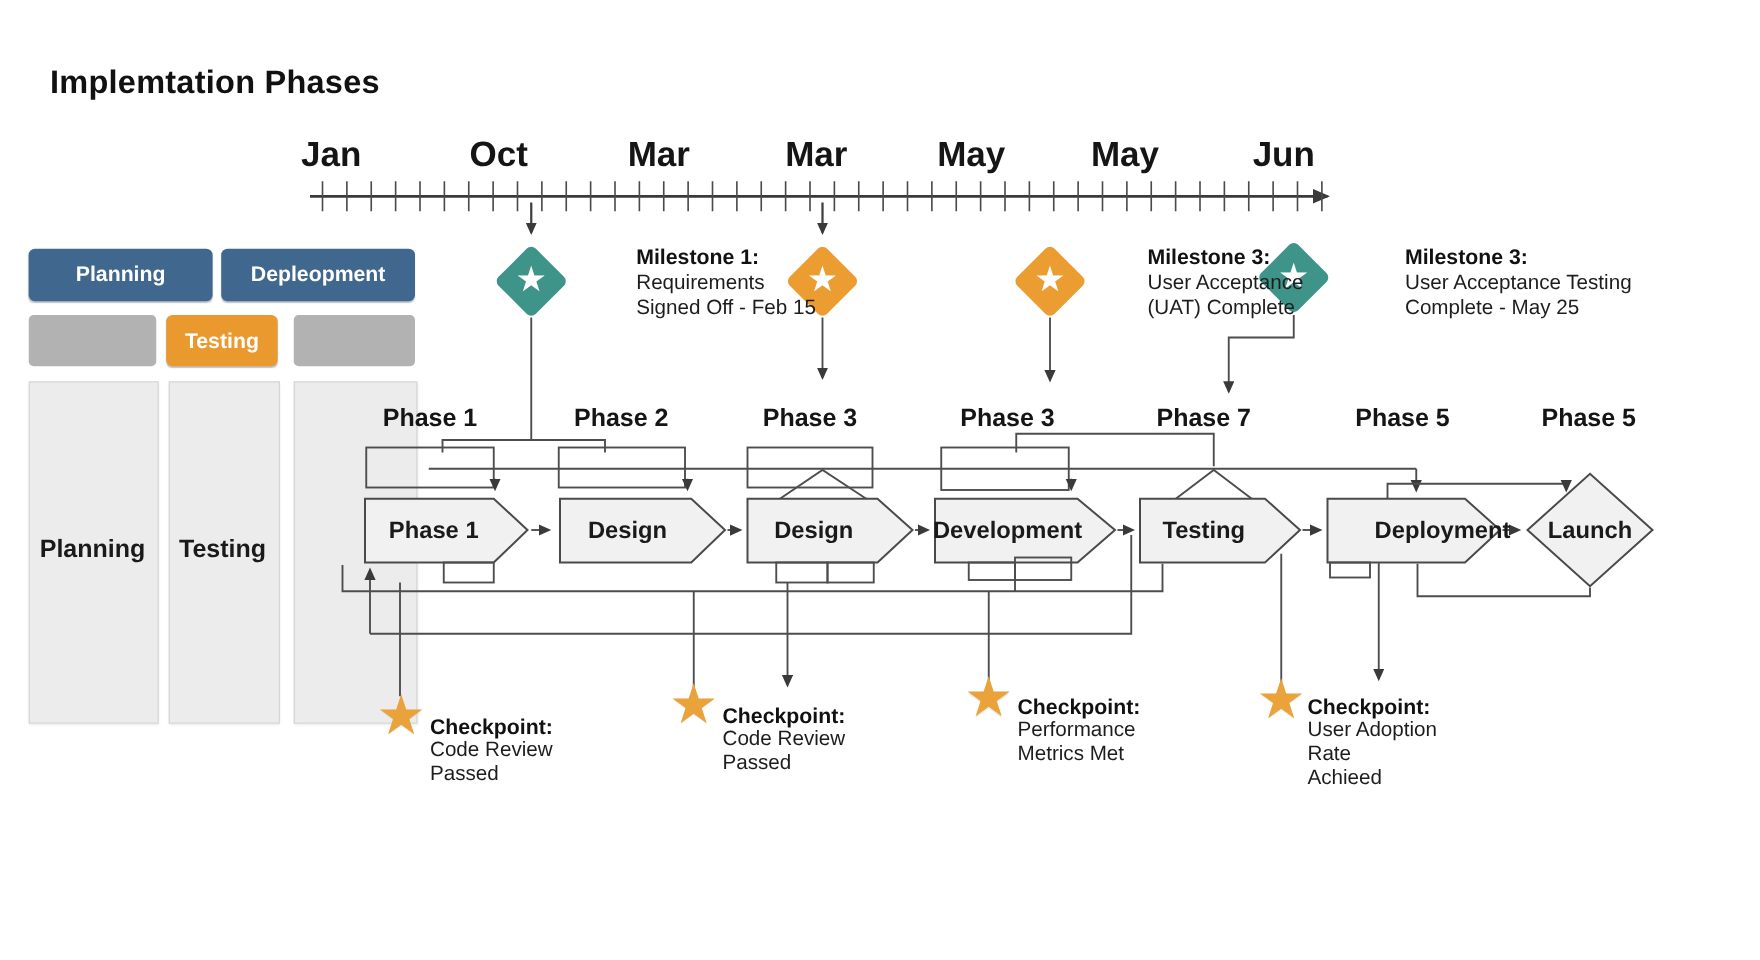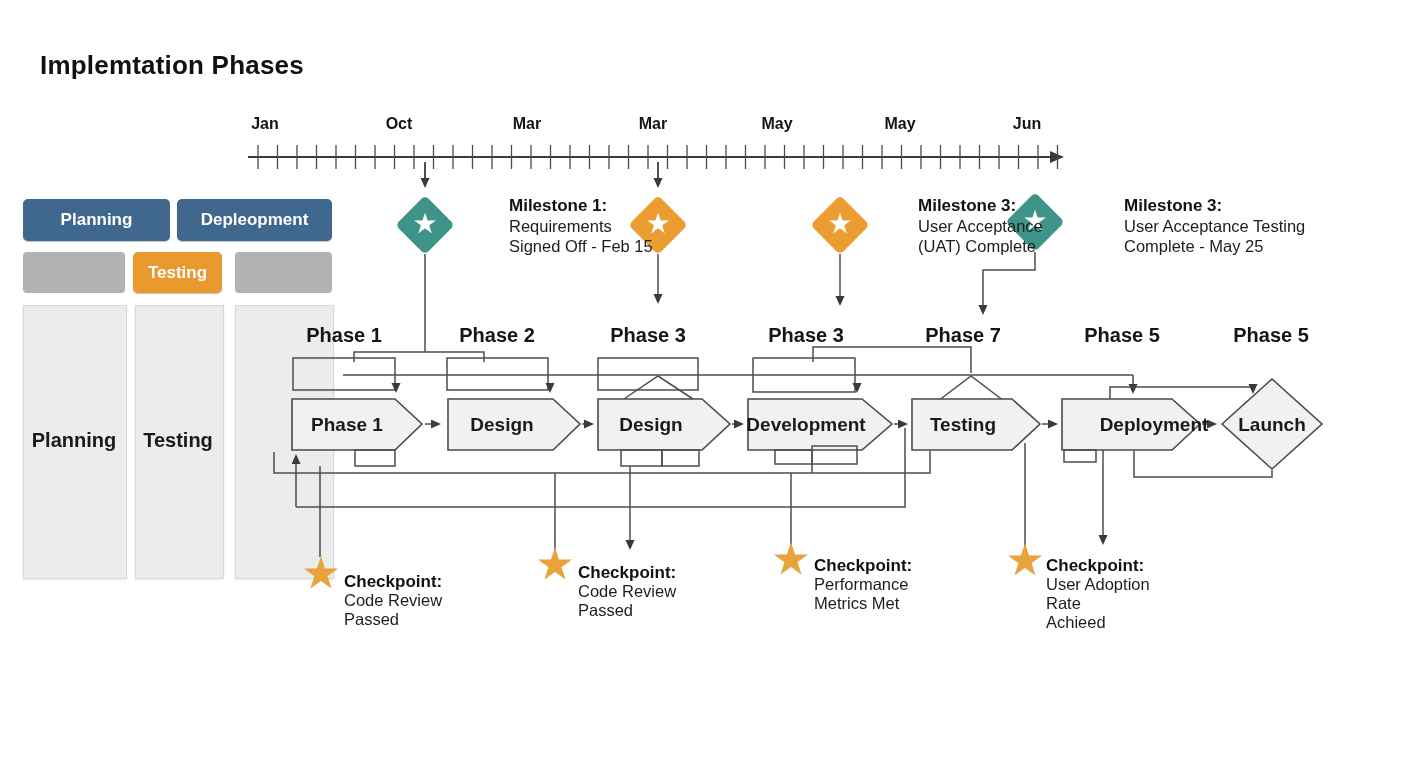--- a/index.html
+++ b/index.html
@@ -3,21 +3,21 @@
 <meta charset="utf-8">
 <style>
   html,body{margin:0;padding:0;background:#fff;}
   #stage{
     position:relative;width:1352px;height:768px;background:#ffffff;overflow:hidden;
     font-family:"Liberation Sans", sans-serif;color:#161616;
   }
   .abs{position:absolute;}
   .ctr{transform:translate(-50%,-50%);white-space:nowrap;}
   .page-title{font-size:26px;font-weight:bold;letter-spacing:.2px;color:#111;}
-  .month{font-size:16px;font-weight:bold;color:#151515;}
+  .month{font-size:28px;font-weight:bold;color:#151515;}
   .phase-lbl{font-size:20px;font-weight:bold;color:#151515;}
   .flow-lbl{font-size:19px;font-weight:bold;color:#1a1a1a;}
   .legend-btn{display:flex;align-items:center;justify-content:center;border-radius:5px;
     color:#fff;font-size:17px;font-weight:bold;box-shadow:0 1px 1px rgba(0,0,0,.25);}
   .legend-blue{background:#40688e;}
   .legend-orange{background:#e9992e;}
   .legend-gray{background:#b2b2b2;border-radius:4px;}
   .lane{background:#ececec;border:1px solid #d7d7d5;box-shadow:0 1px 2px rgba(0,0,0,.08);}
   .lane-lbl{font-size:20px;font-weight:bold;color:#1a1a1a;text-align:center;}
   .ms-block{line-height:20px;margin-left:36px;}

